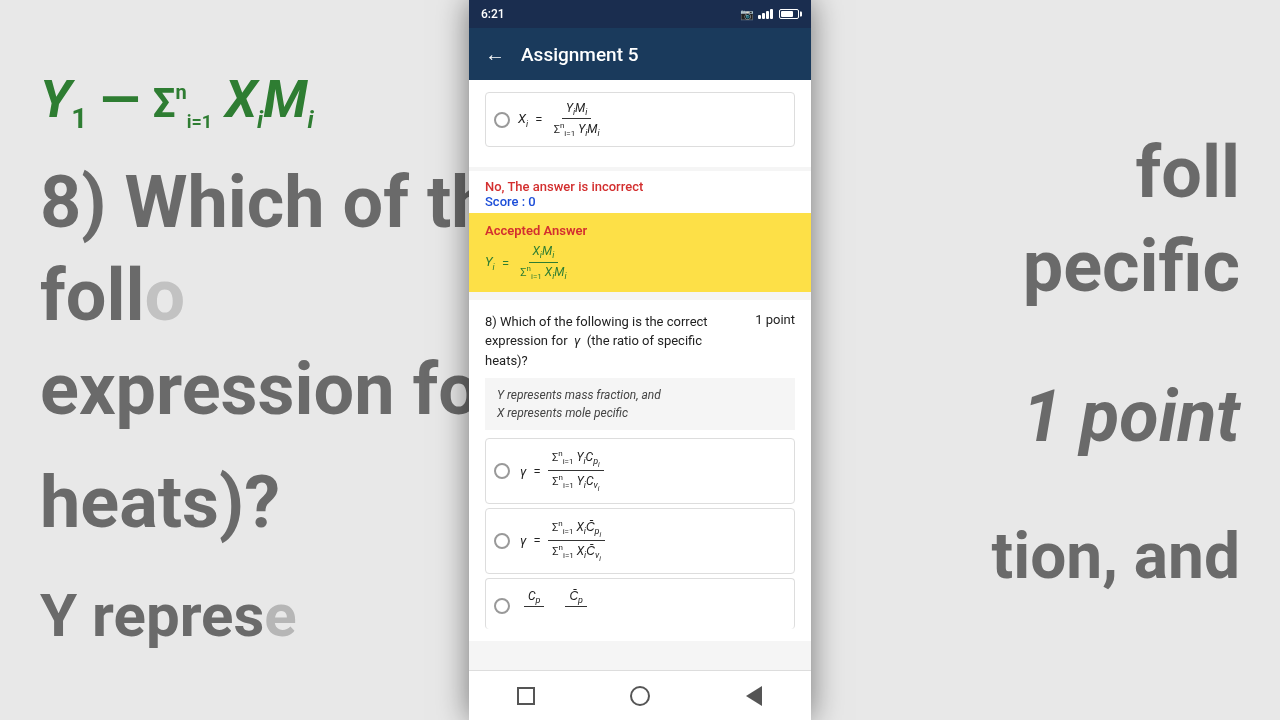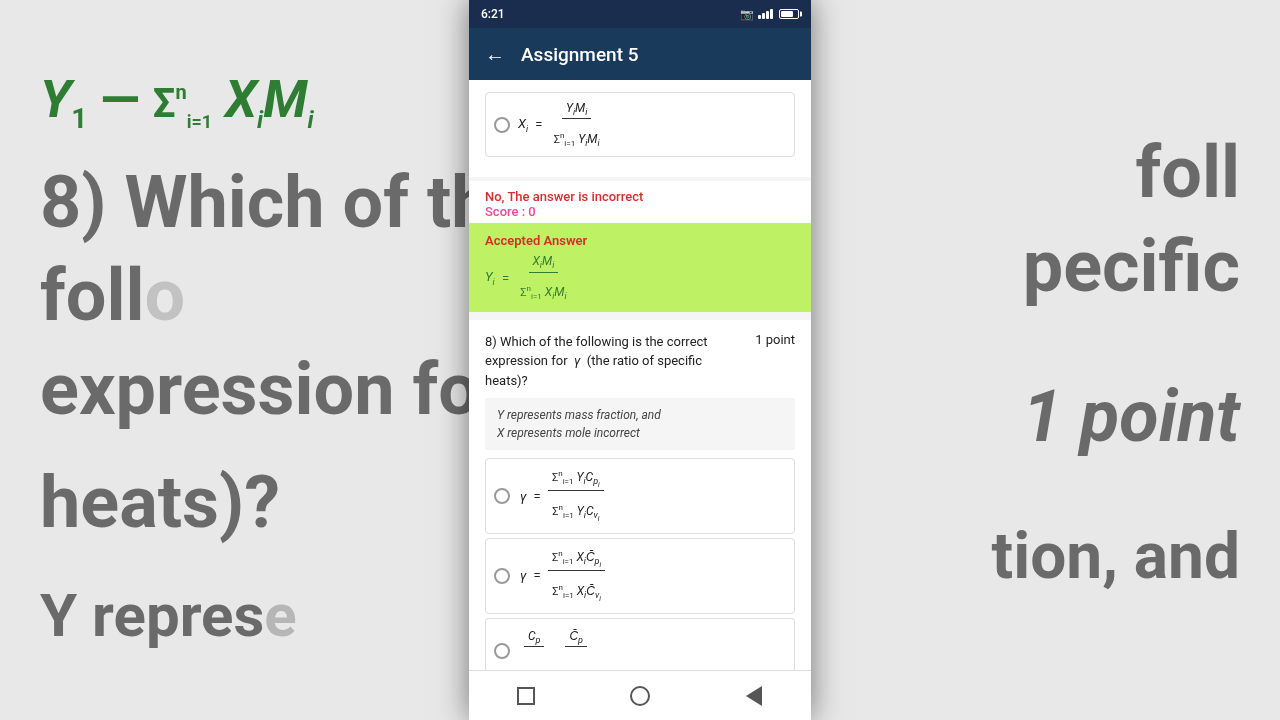--- a/index.html
+++ b/index.html
@@ -190,27 +190,27 @@
     .feedback-section {
       padding: 8px 24px 4px 16px;
       background: #fff;
     }
     .incorrect-text {
       color: #d32f2f;
       font-size: 13px;
       font-weight: 500;
     }
     .score-text {
-      color: #ec4899;
+      color: #1d4ed8;
       font-size: 13px;
       font-weight: 500;
     }
 
     .accepted-section {
-      background: #bef264;
+      background: #fde047;
       padding: 10px 16px;
       margin-bottom: 8px;
     }
     .accepted-label {
       color: #d32f2f;
       font-size: 13px;
       font-weight: 600;
       margin-bottom: 6px;
     }
 
@@ -276,21 +276,21 @@
       font-size: 13px;
       color: #222;
       display: inline-flex;
       align-items: center;
       gap: 4px;
     }
     .frac {
       display: inline-flex;
       flex-direction: column;
       align-items: center;
-      gap: 11px;
+      gap: 1px;
       vertical-align: middle;
     }
     .frac .num {
       border-bottom: 1.5px solid #333;
       padding: 0 4px 1px 4px;
       font-size: 12px;
     }
     .frac .den {
       padding: 1px 4px 0 4px;
       font-size: 12px;
@@ -429,21 +429,21 @@
       <div class="question-header">
         <div class="question-text">
           <span>8)</span>
           <span> Which of the following is the correct expression for &nbsp;<span style="font-style:italic;">γ</span>&nbsp; (the ratio of specific heats)?</span>
         </div>
         <div class="question-points">1 point</div>
       </div>
 
       <div class="question-note">
         <div>Y represents mass fraction, and</div>
-        <div>X represents mole incorrect</div>
+        <div>X represents mole pecific</div>
       </div>
 
       <div class="options-container">
 
         <div class="option-item">
           <div class="option-radio"></div>
           <div class="formula">
             <span style="font-style:italic;">γ</span>
             <span>&nbsp;=&nbsp;</span>
             <div class="frac">

